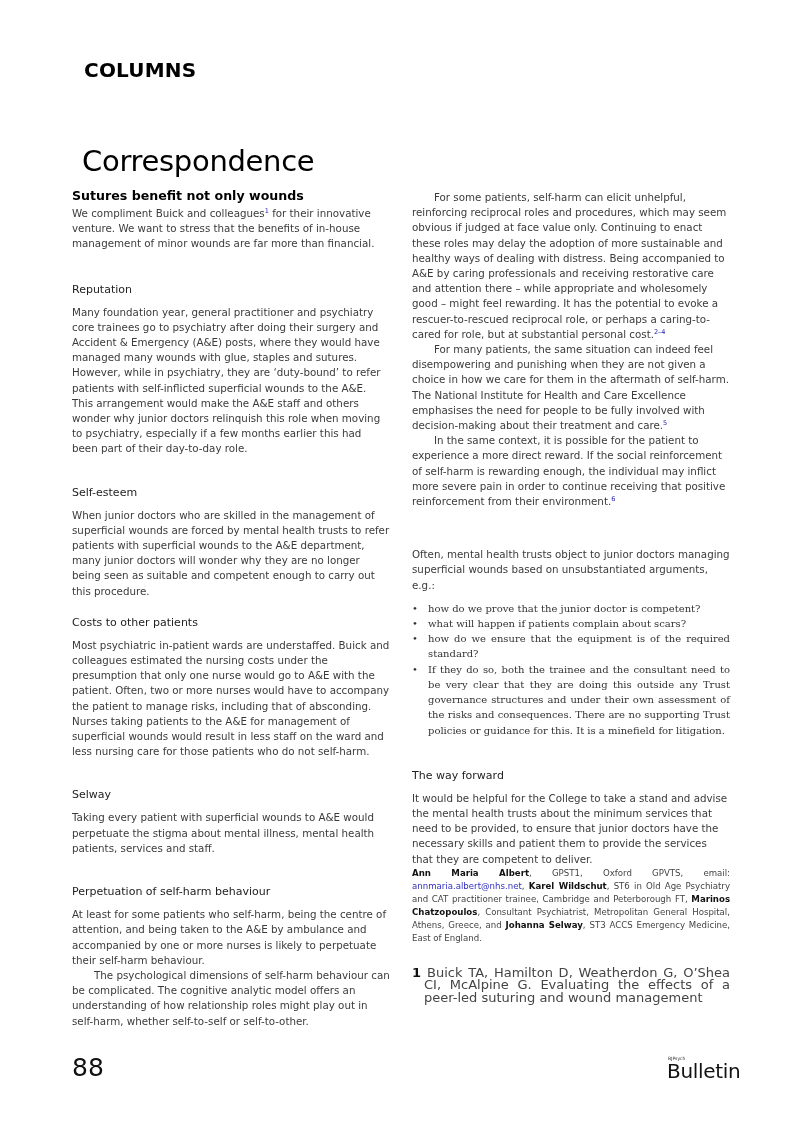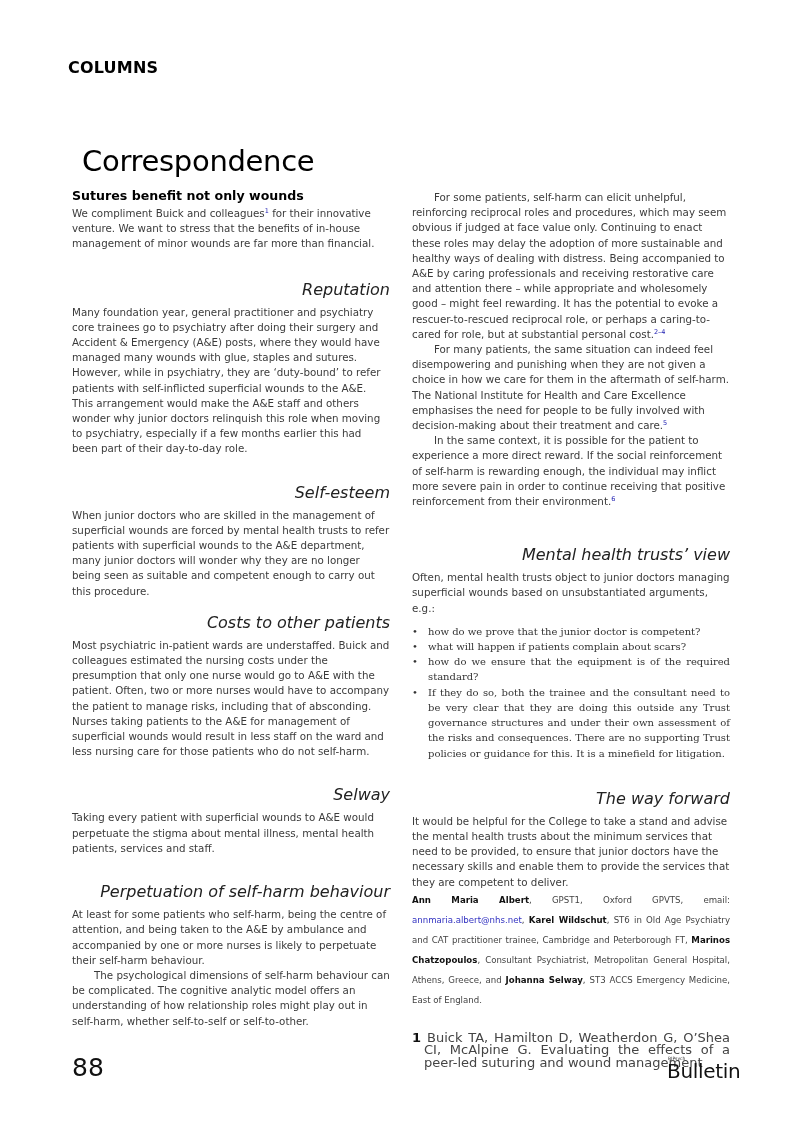--- a/index.html
+++ b/index.html
@@ -1,32 +1,32 @@
 <!DOCTYPE html>
 <html><head>
   <meta charset="utf-8">
   <style>
     html, body { margin: 0; padding: 0; background: #ffffff; }
     body { width: 801px; height: 1132px; position: relative; overflow: hidden; color: #231f20; font-family: "DejaVu Sans", sans-serif; }
-    .section-label { position: absolute; left: 68px; top: 58px; font-size: 16px; font-weight: bold; letter-spacing: 0.2px; color: #000; }
+    .section-label { position: absolute; left: 84px; top: 58px; font-size: 20px; font-weight: bold; letter-spacing: 0.2px; color: #000; }
     .page-title { position: absolute; left: 72px; top: 134px; font-size: 29px; color: #000; letter-spacing: -0.3px; }
     .col { position: absolute; top: 188px; width: 318px; font-size: 10.3px; line-height: 15.2px; color: #3a3a3a; }
     .col-left { left: 72px; }
     .col-right { left: 412px; width: 318px; }
     .lead-heading { font-size: 12.6px; font-weight: bold; color: #000; margin: 0 0 2px 0; line-height: 16px; }
-    .sub-heading { font-style: italic; font-size: 16px; color: #222; margin: 0 0 7px 0; line-height: 16px; text-align: right; }
+    .sub-heading { font-size: 11px; color: #222; margin: 0 0 7px 0; line-height: 16px; }
     p { margin: 0; }
     .indent { text-indent: 22px; }
     .block { margin-bottom: 26px; }
     sup { font-size: 6.5px; line-height: 0; vertical-align: super; }
     .ref { color: #1a1ab0; }
     .bullets { list-style: none; padding: 0; margin: 8px 0 0 0; font-family: "DejaVu Serif", serif; font-size: 10px; line-height: 15.2px; color: #333; text-align: justify; }
     .bullets li { position: relative; padding-left: 16px; }
     .bullets li .bullet-mark { position: absolute; left: 0; top: 0; }
-    .authors { font-size: 8.6px; line-height: 20px; color: #444; text-align: justify; }
+    .authors { font-size: 8.6px; line-height: 13px; color: #444; text-align: justify; }
     .authors b { color: #111; }
     .authors .email { color: #3030c0; }
     .refs { font-size: 13px; line-height: 12.5px; color: #444; text-align: justify; margin-top: 22px; }
     .refs .refnum { font-weight: bold; color: #111; margin-right: 6px; }
     .page-number { position: absolute; left: 72px; top: 1053px; font-size: 25px; color: #111; }
     .logo { position: absolute; left: 667px; top: 1056px; }
     .logo-small { font-size: 4.5px; color: #333; display: block; line-height: 5px; margin-left: 1px; }
     .logo-main { font-size: 20px; color: #111; line-height: 20px; letter-spacing: -0.3px; display: block; }
   </style>
 </head>
@@ -69,33 +69,32 @@
 </div>
 
 <div class="col col-right" style="top:190px;">
   <div style="margin-bottom:38px;">
     <p class="indent"><span>For some patients, self-harm can elicit unhelpful, reinforcing reciprocal roles and procedures, which may seem obvious if judged at face value only. Continuing to enact these roles may delay the adoption of more sustainable and healthy ways of dealing with distress. Being accompanied to A&amp;E by caring professionals and receiving restorative care and attention there – while appropriate and wholesomely good – might feel rewarding. It has the potential to evoke a rescuer-to-rescued reciprocal role, or perhaps a caring-to-cared for role, but at substantial personal cost.</span><sup class="ref">2–4</sup></p>
     <p class="indent"><span>For many patients, the same situation can indeed feel disempowering and punishing when they are not given a choice in how we care for them in the aftermath of self-harm. The National Institute for Health and Care Excellence emphasises the need for people to be fully involved with decision-making about their treatment and care.</span><sup class="ref">5</sup></p>
     <p class="indent"><span>In the same context, it is possible for the patient to experience a more direct reward. If the social reinforcement of self-harm is rewarding enough, the individual may inflict more severe pain in order to continue receiving that positive reinforcement from their environment.</span><sup class="ref">6</sup></p>
   </div>
 
   <div style="margin-bottom:30px;">
-    <div class="sub-heading">Mental health trusts’ view</div>
     <p>Often, mental health trusts object to junior doctors managing superficial wounds based on unsubstantiated arguments, e.g.:</p>
     <ul class="bullets">
       <li><span class="bullet-mark">•</span><span>how do we prove that the junior doctor is competent?</span></li>
       <li><span class="bullet-mark">•</span><span>what will happen if patients complain about scars?</span></li>
       <li><span class="bullet-mark">•</span><span>how do we ensure that the equipment is of the required standard?</span></li>
       <li><span class="bullet-mark">•</span><span>If they do so, both the trainee and the consultant need to be very clear that they are doing this outside any Trust governance structures and under their own assessment of the risks and consequences. There are no supporting Trust policies or guidance for this. It is a minefield for litigation.</span></li>
     </ul>
   </div>
 
   <div style="margin-bottom:0;">
     <div class="sub-heading">The way forward</div>
-    <p>It would be helpful for the College to take a stand and advise the mental health trusts about the minimum services that need to be provided, to ensure that junior doctors have the necessary skills and enable them to provide the services that they are competent to deliver.</p>
+    <p>It would be helpful for the College to take a stand and advise the mental health trusts about the minimum services that need to be provided, to ensure that junior doctors have the necessary skills and patient them to provide the services that they are competent to deliver.</p>
   </div>
 
   <div class="authors">
     <b>Ann Maria Albert</b><span>, GPST1, Oxford GPVTS, email: </span><span class="email">annmaria.albert@nhs.net</span><span>, </span><b>Karel Wildschut</b><span>, ST6 in Old Age Psychiatry and CAT practitioner trainee, Cambridge and Peterborough FT, </span><b>Marinos Chatzopoulos</b><span>, Consultant Psychiatrist, Metropolitan General Hospital, Athens, Greece, and </span><b>Johanna Selway</b><span>, ST3 ACCS Emergency Medicine, East of England.</span>
   </div>
 
   <div class="refs">
     <div style="padding-left:12px;text-indent:-12px;">
       <span class="refnum">1</span><span>Buick TA, Hamilton D, Weatherdon G, O’Shea CI, McAlpine G. Evaluating the effects of a peer-led suturing and wound management</span>
     </div>

